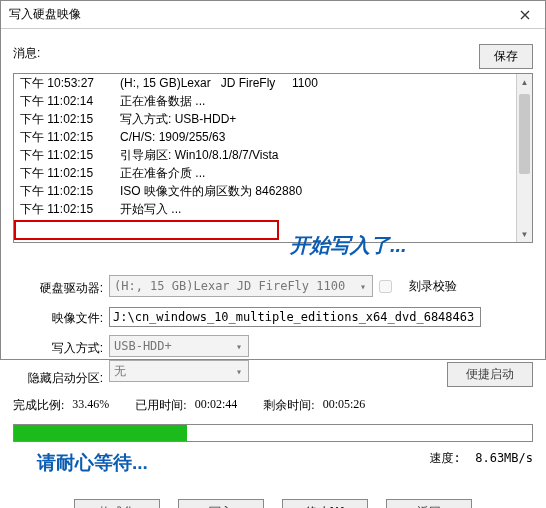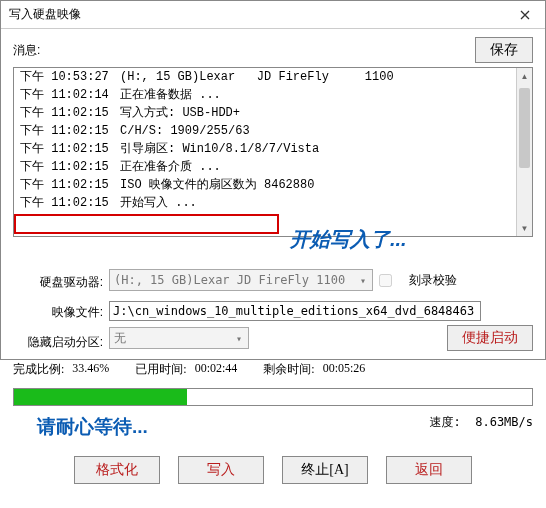--- a/index.html
+++ b/index.html
@@ -28,46 +28,47 @@
     font-size: 14px; color: #333;
   }
   .body { flex: 1; padding: 8px 12px 10px 12px; display: flex; flex-direction: column; }
   .row1 { display: flex; align-items: center; margin-bottom: 4px; }
   .row1 .lbl { margin-right: 6px; }
   .row1 .spacer { flex: 1; }
   .btn {
     border: 1px solid #888;
     background: #efefef;
     padding: 3px 14px;
-    font-size: 14px;
-    font-family: Liberation Serif, serif;
+    font-size: 12px;
+    font-family: Liberation Sans, sans-serif;
     cursor: pointer;
-  }
-  .btn[disabled] { color: #b91c1c; background: #efefef; cursor: default; }
+    margin-top: 7px;
+  }
+  .btn[disabled] { color: #404040; background: #efefef; cursor: default; }
   .logwrap {
     position: relative;
     border: 1px solid #888;
     height: 170px;
     display: flex;
   }
   .logtable {
     flex: 1;
     overflow: hidden;
     background: #fff;
   }
   .logheader {
     display: flex;
     border-bottom: 1px solid #ccc;
     font-size: 12px;
     height: 20px;
     align-items: center;
   }
   .logheader .col1 { width: 100px; padding-left: 6px; border-right: 1px solid #ddd; }
   .logheader .col2 { flex: 1; padding-left: 6px; }
-  .logrows { font-family: Liberation Mono, monospace; font-size: 12px; line-height: 18px; }
+  .logrows { font-family: Liberation Sans, sans-serif; font-size: 12px; line-height: 18px; }
   .logrow { display: flex; height: 18px; }
   .logrow .c1 { width: 100px; padding-left: 6px; white-space: pre; }
   .logrow .c2 { flex: 1; padding-left: 6px; white-space: pre; }
   .redbox {
     position: absolute;
     border: 2px solid #d40000;
     pointer-events: none;
   }
   .scrollbar {
     width: 16px;
@@ -230,20 +231,26 @@
           </label>
         </div>
       </div>
       <div class="form-row">
         <div class="flabel">映像文件:</div>
         <div class="fcontrol">
           <input class="textfield" style="width: 372px;" readonly="" value="J:\cn_windows_10_multiple_editions_x64_dvd_6848463.iso">
         </div>
       </div>
       <div class="form-row">
+        <div class="flabel">写入方式:</div>
+        <div class="fcontrol">
+          <div class="select-disabled" style="width:140px;">USB-HDD+</div>
+        </div>
+      </div>
+      <div class="form-row">
         <div class="flabel">隐藏启动分区:</div>
         <div class="fcontrol">
           <div class="select-disabled" style="width:140px;">无</div>
           <span style="flex:1"></span>
           <button class="btn" disabled="" style="width:86px;">便捷启动</button>
         </div>
       </div>
     </div>
 
     <div class="statsrow">

